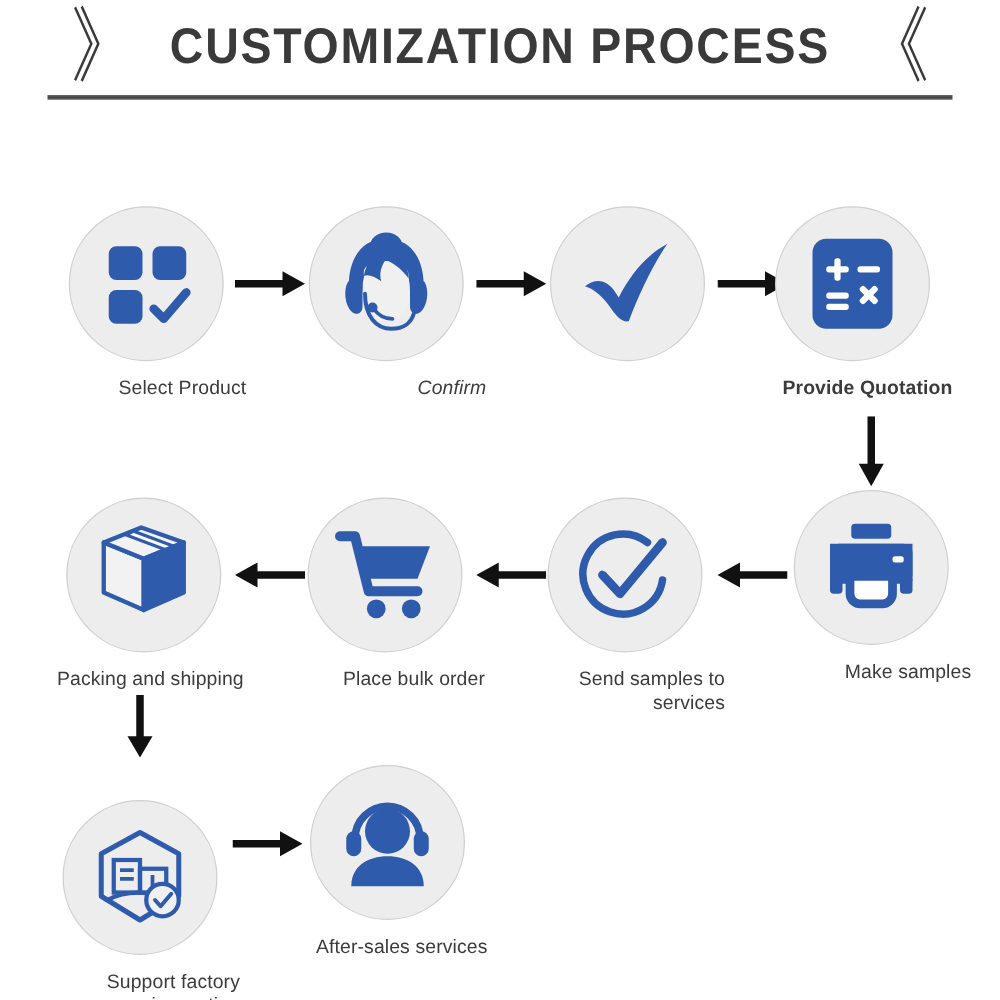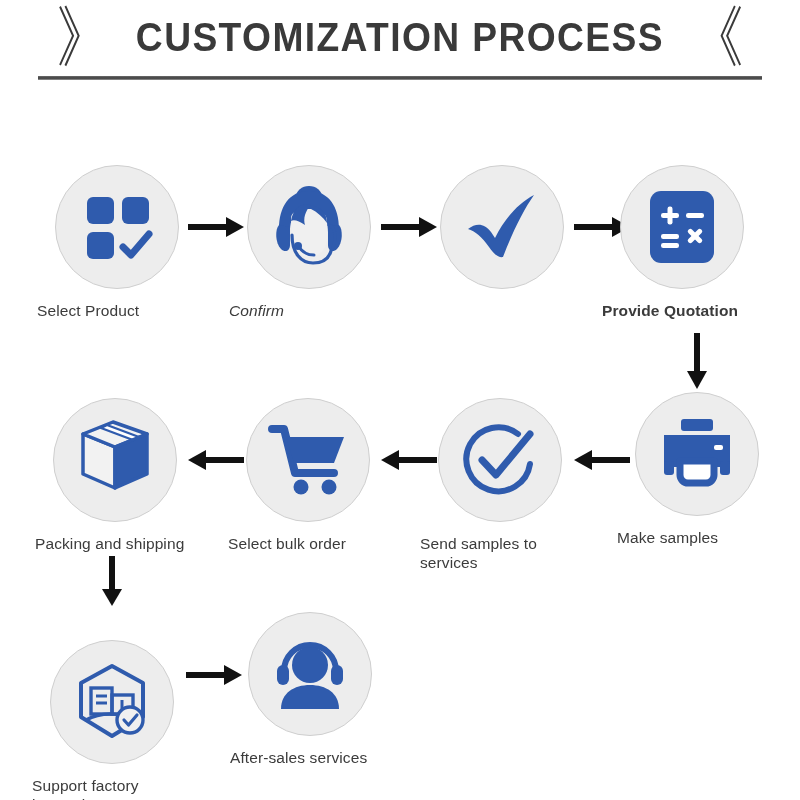--- a/index.html
+++ b/index.html
@@ -33,21 +33,21 @@
     font-weight:600;
     font-family:"Liberation Sans Narrow","Liberation Sans",sans-serif;
     transform:scaleX(0.93);
     white-space:nowrap;
   }
   #title-rule{
     position:absolute;left:38px;top:76px;width:724px;height:4px;
     background:linear-gradient(180deg,#6d6d6d 0%,#3c3c3c 55%,#9a9a9a 100%);
   }
   
-  .node{position:absolute;width:160px;text-align:left;}
+  .node{position:absolute;width:160px;text-align:right;}
   .bubble{
     width:124px;height:124px;border-radius:50%;
     background:#ededed;
     border:1px solid #cfcfcf;
     margin:0 auto;
     display:flex;align-items:center;justify-content:center;
     box-sizing:border-box;
   }
   .node-label{
     margin-top:12px;
@@ -197,21 +197,21 @@
     <svg width="80" height="74" viewBox="0 0 80 74">
 
       <path d="M4 6 L16 6 L27 50 L66 50" fill="none" stroke="#2f5bad" stroke-width="8" stroke-linecap="round" stroke-linejoin="round"></path>
 
       <path d="M18 14 L76 14 L66 40 L26 40 Z" fill="#2f5bad"></path>
 
       <circle cx="33" cy="64" r="7.5" fill="#2f5bad"></circle>
       <circle cx="61" cy="64" r="7.5" fill="#2f5bad"></circle>
     </svg>
   </div>
-  <div class="node-label">Select bulk order</div>
+  <div class="node-label">Place bulk order</div>
 </div>
 
 <div class="arrow" style="left:381px;top:447px;">
   <svg width="56" height="26" viewBox="0 0 56 26">
     <line x1="16" y1="13" x2="56" y2="13" stroke="#111111" stroke-width="6"></line>
     <polygon points="18,3 0,13 18,23" fill="#111111"></polygon>
   </svg>
 </div>
 
 <div class="node" style="left:420px;top:398px;">

